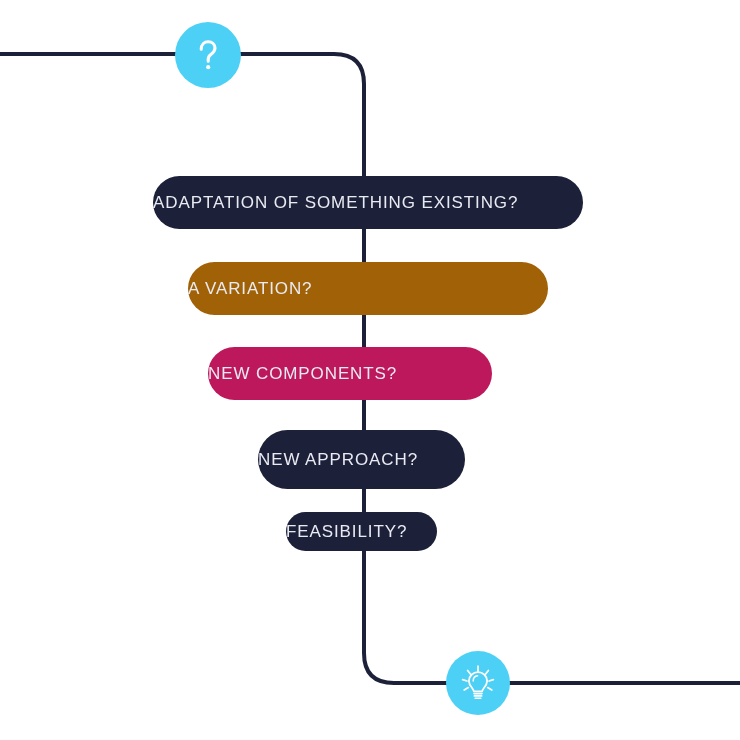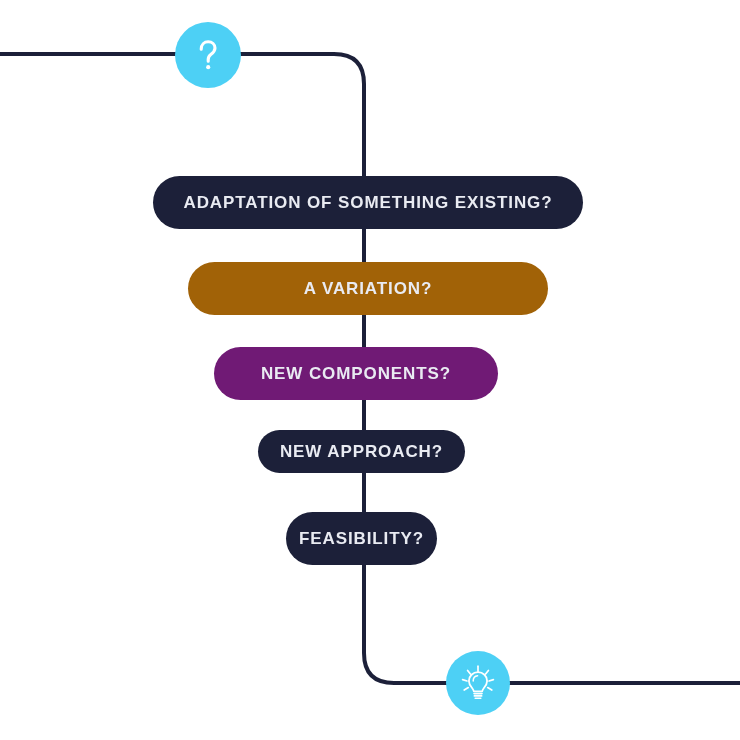--- a/index.html
+++ b/index.html
@@ -30,26 +30,25 @@
     align-items: center;
     justify-content: center;
     box-sizing: border-box;
   }
   .node-circle svg { display: block; }
   .pill {
     position: absolute;
     border-radius: 999px;
     display: flex;
     align-items: center;
-    justify-content: center;
     box-sizing: border-box;
     color: #e9ebf2;
     font-family: "Liberation Sans", sans-serif;
     font-size: 17px;
-    font-weight: 700;
+    font-weight: 400;
     letter-spacing: 0.9px;
     white-space: nowrap;
     text-transform: uppercase;
     user-select: none;
   }
   .pill-label { display: block; line-height: 1; }
 </style>
 </head>
 <body>
 
@@ -93,25 +92,25 @@
   </div>
 
   <div class="pill" style="left:153px; top:176px; width:430px; height:53px; background:#1c2039;">
     <span class="pill-label">ADAPTATION OF SOMETHING EXISTING?</span>
   </div>
 
   <div class="pill" style="left:188px; top:262px; width:360px; height:53px; background:#a16207;">
     <span class="pill-label">A VARIATION?</span>
   </div>
 
-  <div class="pill" style="left:214px; top:347px; width:284px; height:53px; background:#701a75;">
+  <div class="pill" style="left:208px; top:347px; width:284px; height:53px; background:#be185d;">
     <span class="pill-label">NEW COMPONENTS?</span>
   </div>
 
-  <div class="pill" style="left:258px; top:430px; width:207px; height:43px; background:#1c2039;">
+  <div class="pill" style="left:258px; top:430px; width:207px; height:59px; background:#1c2039;">
     <span class="pill-label">NEW APPROACH?</span>
   </div>
 
-  <div class="pill" style="left:286px; top:512px; width:151px; height:53px; background:#1c2039;">
+  <div class="pill" style="left:286px; top:512px; width:151px; height:39px; background:#1c2039;">
     <span class="pill-label">FEASIBILITY?</span>
   </div>
 
 </div>
 
 </body></html>

